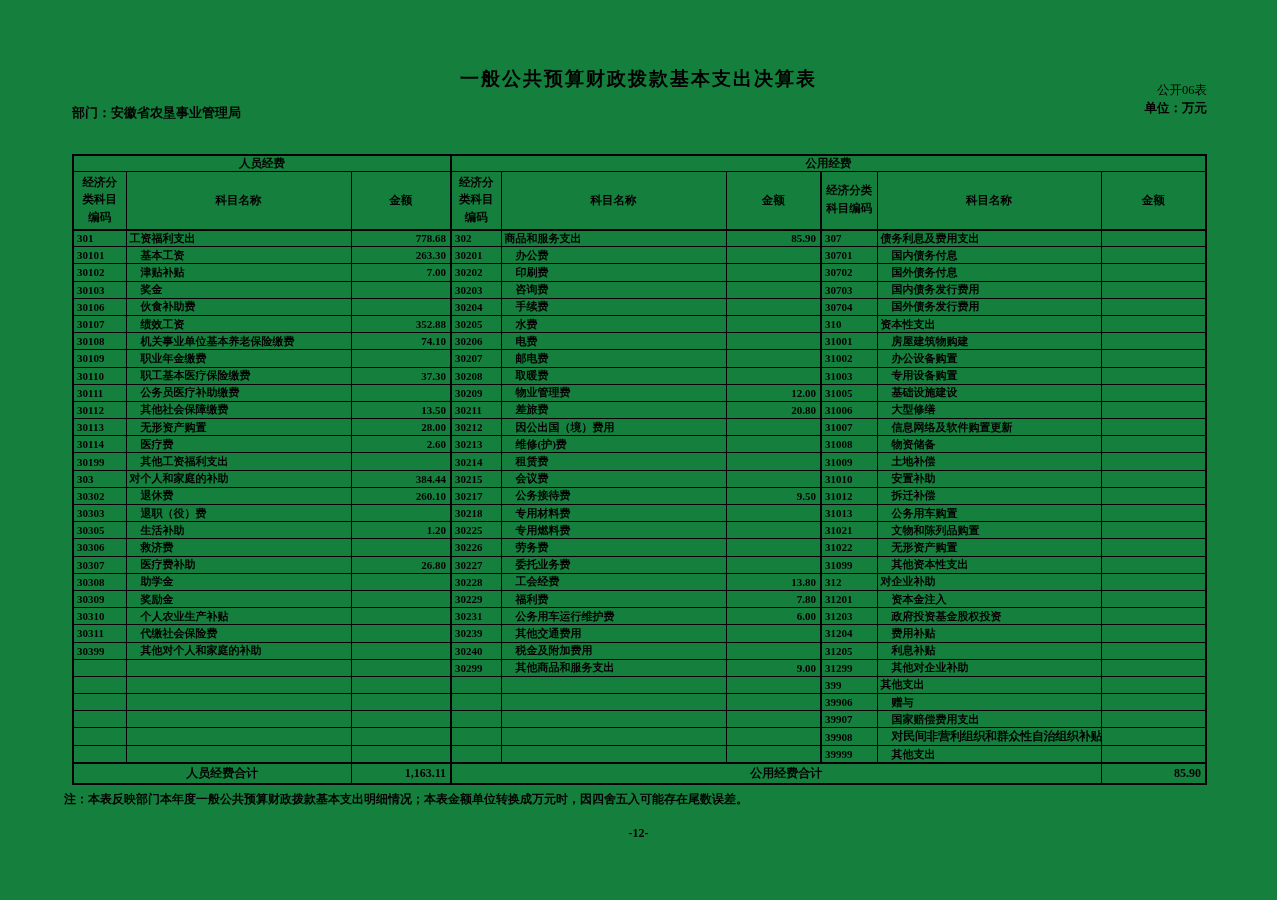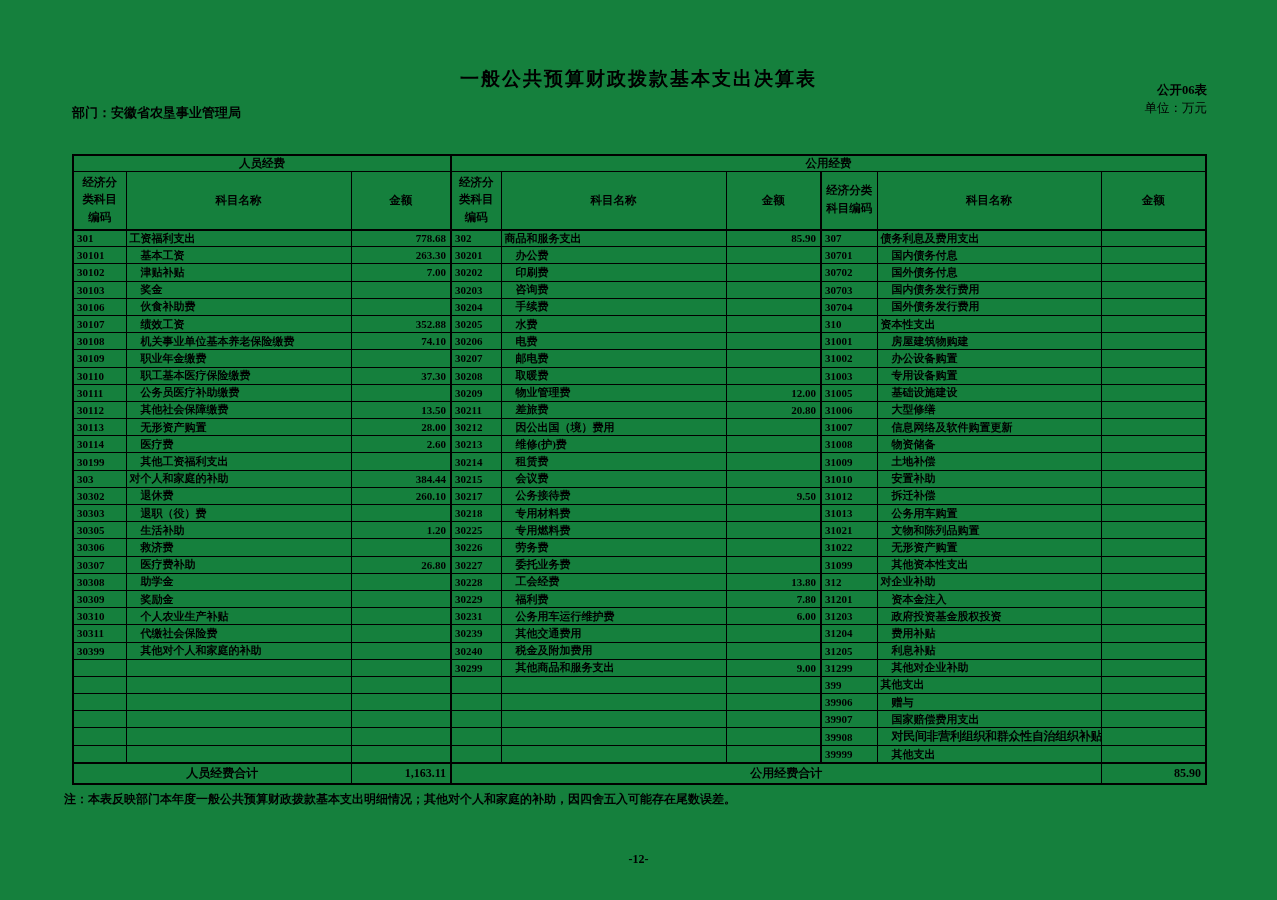--- a/index.html
+++ b/index.html
@@ -19,27 +19,27 @@
     text-align: center;
     font-family: "Liberation Sans", "DejaVu Sans", sans-serif;
     font-size: 19px;
     font-weight: bold;
     letter-spacing: 2px;
   }
   .form-no {
     position: absolute;
     top: 82px; right: 70px;
     font-size: 12.5px;
-    font-weight: bold;
+    font-weight: normal;
   }
   .unit-label {
     position: absolute;
     top: 100px; right: 70px;
     font-size: 12.5px;
-    font-weight: normal;
+    font-weight: bold;
   }
   .dept {
     position: absolute;
     top: 104px; left: 72px;
     font-size: 13px;
     font-weight: bold;
   }
   table.budget {
     position: absolute;
     top: 125px; left: 72px;
@@ -103,21 +103,20 @@
     top: 791px; left: 64px;
     font-size: 12px;
     font-weight: bold;
   }
   .pageno {
     position: absolute;
     top: 826px; left: 0; width: 100%;
     text-align: center;
     font-size: 12px;
     font-weight: bold;
-    margin-top: 26px;
   }
 </style>
 </head>
 <body>
 
 <div class="page">
 
   <div class="doc-title">一般公共预算财政拨款基本支出决算表</div>
   <div class="form-no">公开06表</div>
   <div class="unit-label">单位：万元</div>
@@ -498,16 +497,16 @@
     <tfoot>
       <tr class="foot">
         <td colspan="2" class="flabel">人员经费合计</td>
         <td class="amt">1,163.11</td>
         <td colspan="5" class="flabel gdiv">公用经费合计</td>
         <td class="amt">85.90</td>
       </tr>
     </tfoot>
   </table>
 
-  <div class="note">注：本表反映部门本年度一般公共预算财政拨款基本支出明细情况；其他对个人和家庭的补助，因四舍五入可能存在尾数误差。</div>
+  <div class="note">注：本表反映部门本年度一般公共预算财政拨款基本支出明细情况；本表金额单位转换成万元时，因四舍五入可能存在尾数误差。</div>
   <div class="pageno">-12-</div>
 
 </div>
 
 </body></html>

